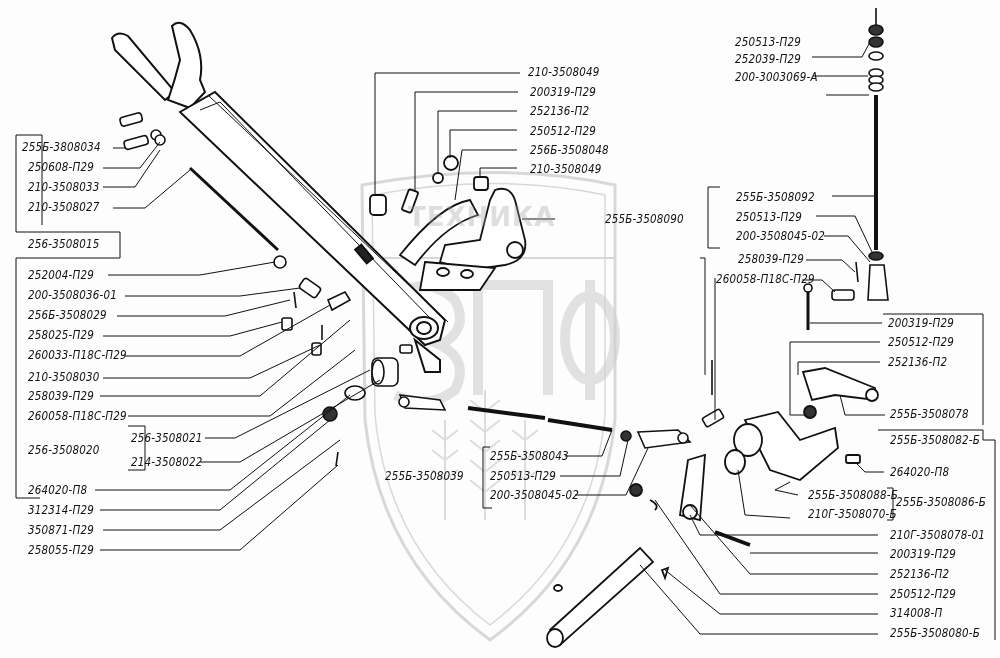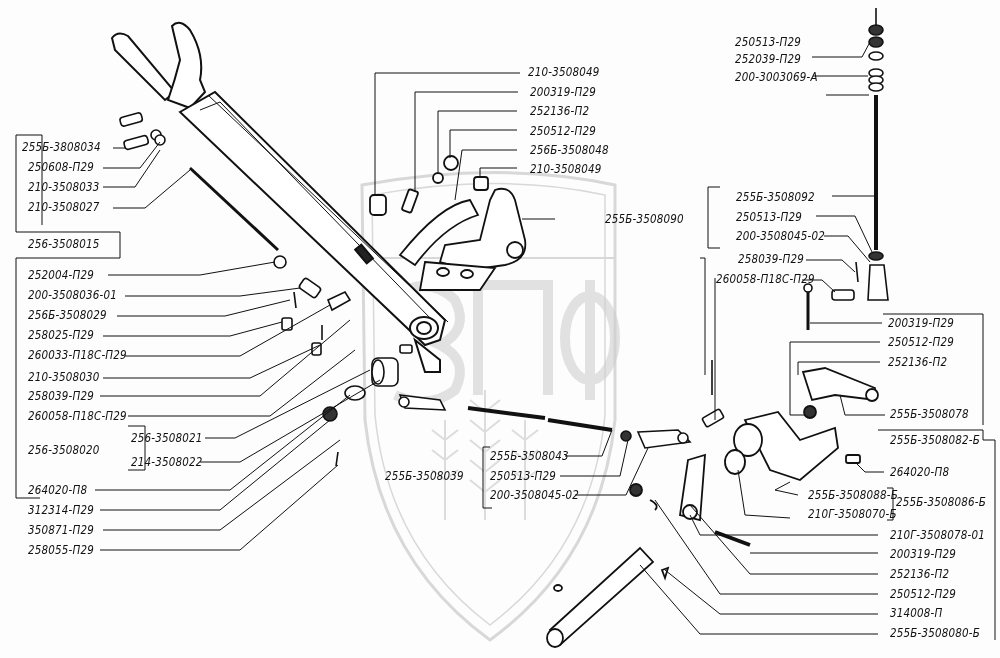--- a/index.html
+++ b/index.html
@@ -191,20 +191,21 @@
       <path d="M887 488 L 893 488 L 893 520 L 887 520"></path>
       <path d="M878 535 L 700 535 L 690 515"></path>
       <path d="M878 553 L 750 553"></path>
       <path d="M878 574 L 750 574 L 690 505"></path>
       <path d="M878 594 L 720 594 L 655 500"></path>
       <path d="M878 614 L 720 614 L 665 570"></path>
       <path d="M878 634 L 700 634 L 640 565"></path>
     </g>
   </svg>
 
+  <span class="wm-text" style="left:408px; top:202px;">ТЕХНИКА</span>
 
   <span class="lbl" style="left:22px; top:140px;">255Б-3808034</span>
   <span class="lbl" style="left:28px; top:160px;">250608-П29</span>
   <span class="lbl" style="left:28px; top:180px;">210-3508033</span>
   <span class="lbl" style="left:28px; top:200px;">210-3508027</span>
   <span class="lbl" style="left:28px; top:237px;">256-3508015</span>
   <span class="lbl" style="left:28px; top:268px;">252004-П29</span>
   <span class="lbl" style="left:28px; top:288px;">200-3508036-01</span>
   <span class="lbl" style="left:28px; top:308px;">256Б-3508029</span>
   <span class="lbl" style="left:28px; top:328px;">258025-П29</span>

